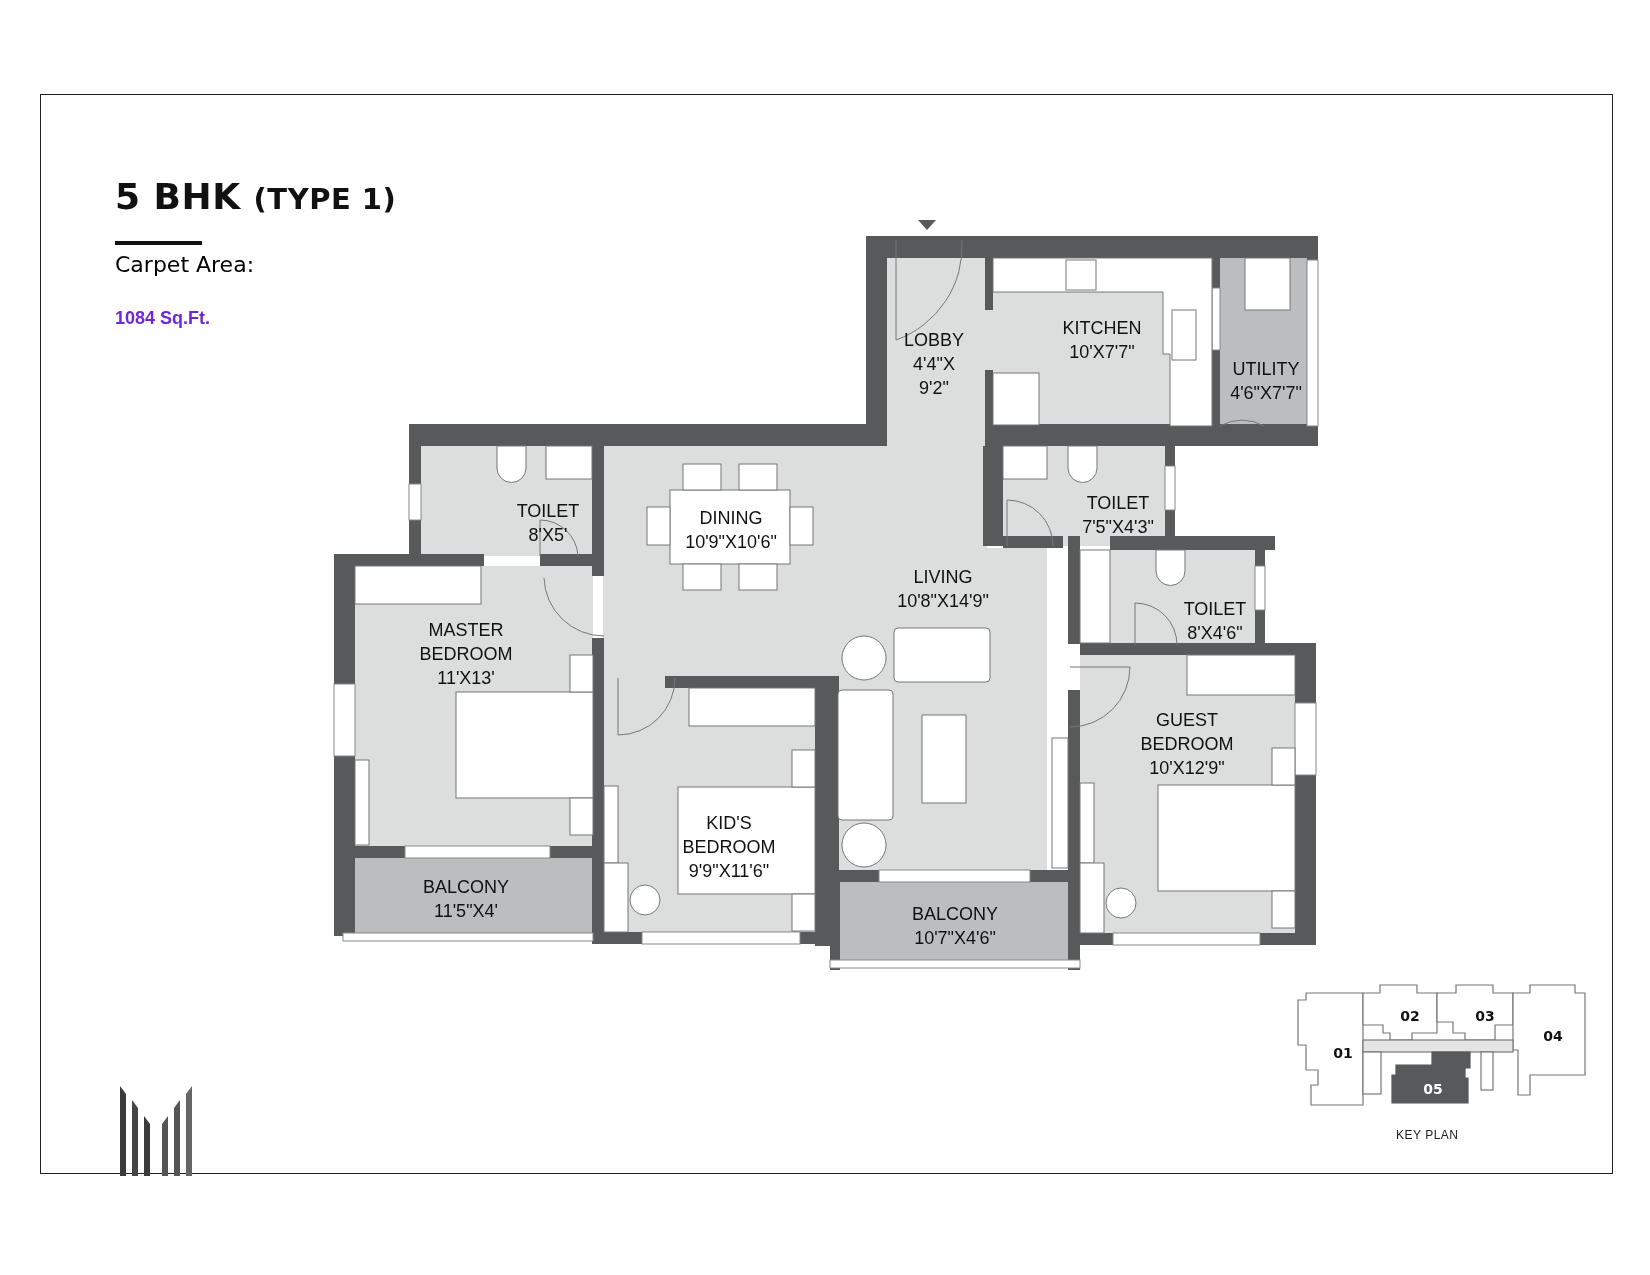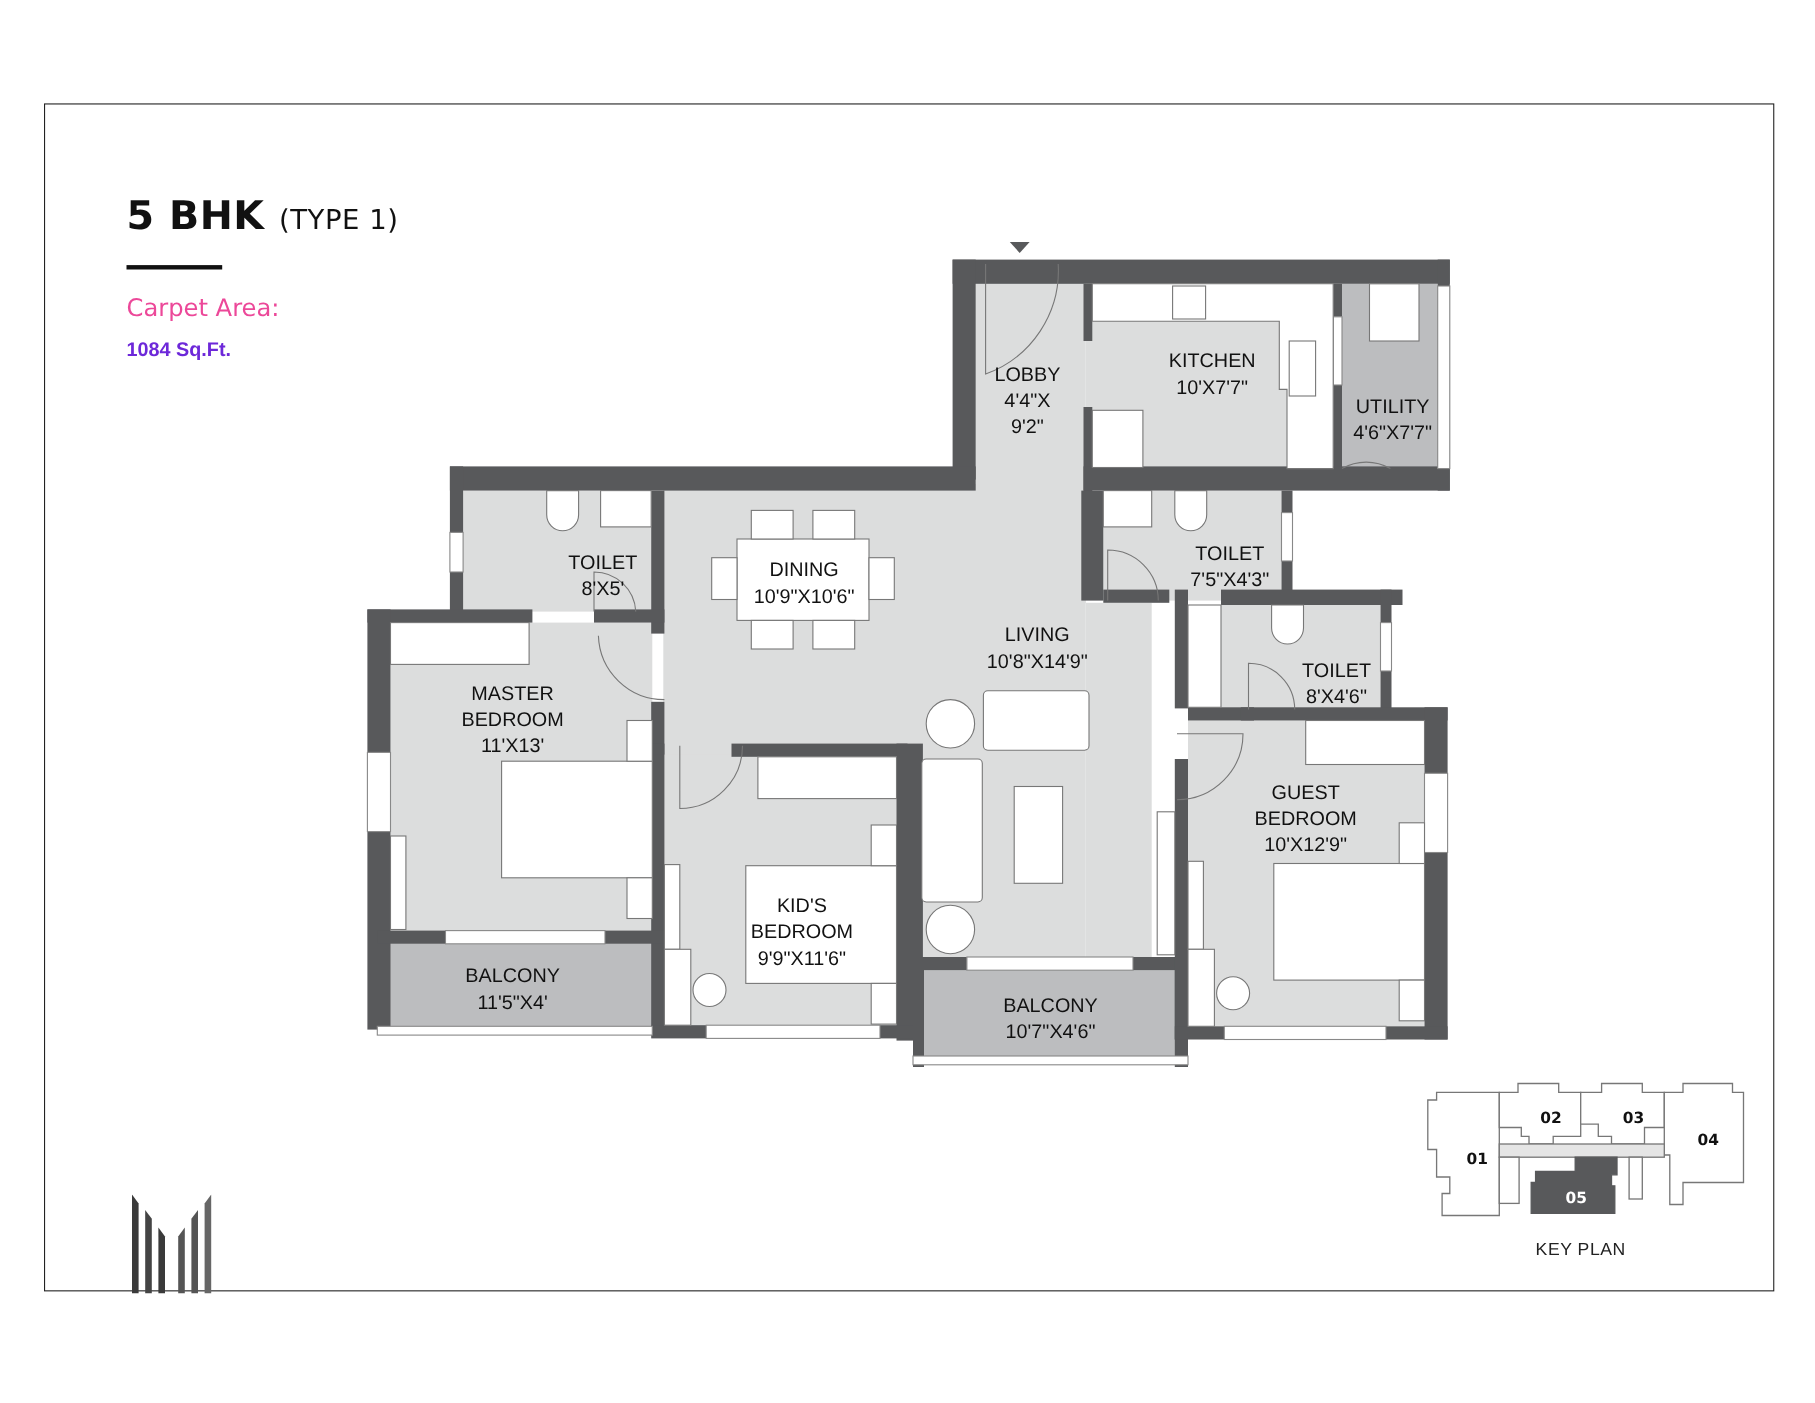--- a/index.html
+++ b/index.html
@@ -1,26 +1,26 @@
 <!DOCTYPE html>
 <html><head>
 <meta charset="utf-8">
 <style>
   html, body { margin:0; padding:0; background:#ffffff; }
   body { width:1650px; height:1275px; position:relative; overflow:hidden; font-family:"Liberation Sans", sans-serif; }
   .frame { position:absolute; left:40px; top:94px; width:1573px; height:1080px; border:1.5px solid #222; box-sizing:border-box; }
   .title { position:absolute; left:115px; top:176px; font-family:"DejaVu Sans", sans-serif; font-weight:bold; font-size:36px; color:#111; letter-spacing:0.5px; }
-  .subtitle { font-size:25px; font-weight:normal; letter-spacing:0.5px; }
+  .subtitle { font-size:29px; font-weight:bold; letter-spacing:0.5px; }
   .title-rule { position:absolute; left:115px; top:241px; width:87px; height:4px; background:#111; }
-  .area-label { position:absolute; left:115px; top:268px; font-family:"DejaVu Sans", sans-serif; font-size:22px; color:#ec4899; }
+  .area-label { position:absolute; left:115px; top:252px; font-family:"DejaVu Sans", sans-serif; font-size:22px; color:#000000; }
   .area-value { position:absolute; left:115px; top:308px; font-family:Liberation Sans, sans-serif; font-weight:bold; font-size:18px; color:#6d28d9; }
   svg.plan { position:absolute; left:0; top:0; }
   .rl { font-family:"Liberation Sans", sans-serif; font-size:18px; fill:#111; text-anchor:middle; }
   .kp { font-family:"DejaVu Sans", sans-serif; font-size:14px; font-weight:bold; fill:#111; text-anchor:middle; }
-  .kp-cap { position:absolute; left:1396px; top:1128px; font-family:"Liberation Sans", sans-serif; font-size:16px; color:#222; letter-spacing:0.5px; }
+  .kp-cap { position:absolute; left:1396px; top:1128px; font-family:"Liberation Sans", sans-serif; font-size:12px; color:#222; letter-spacing:0.5px; }
   .logo { position:absolute; left:120px; top:1086px; }
 </style>
 </head>
 <body>
 
 <div class="frame"></div>
 
 <div class="title">
   <span>5 BHK</span>
   <span class="subtitle">(TYPE 1)</span>

